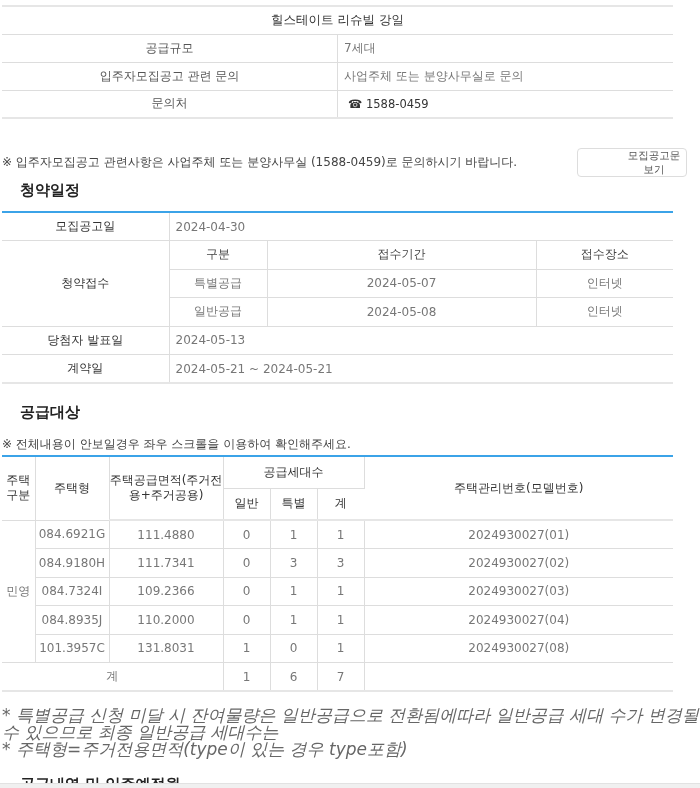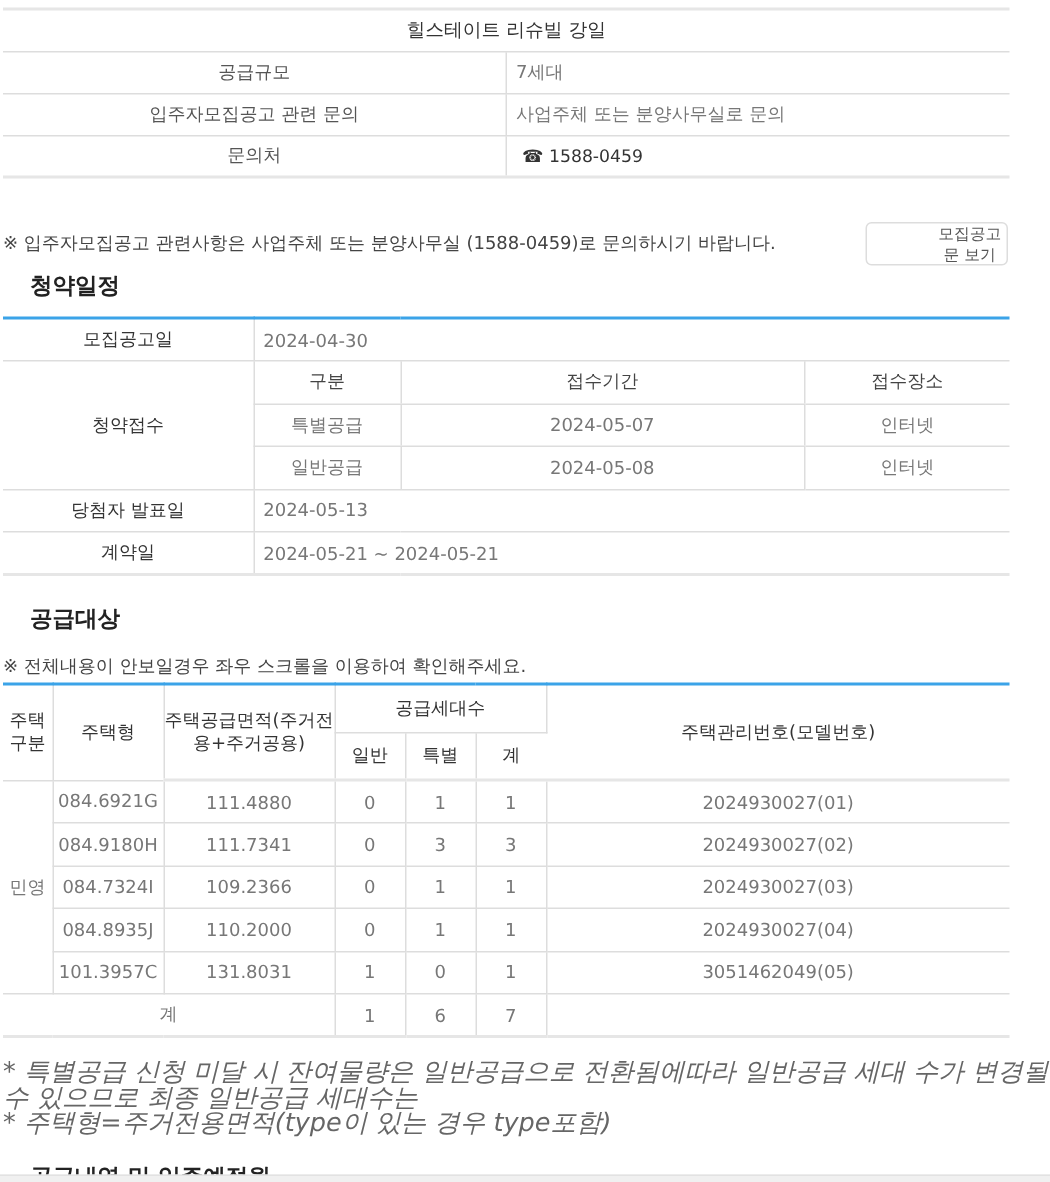--- a/index.html
+++ b/index.html
@@ -11,21 +11,21 @@
   
   #info-table { position: absolute; left: 2px; top: 5px; width: 671px; border-top: 2px solid #e6e6e6; }
   #info-table td { height: 28px; border-bottom: 1px solid #ddd; font-size: 12px; }
   #info-table .title-cell { text-align: center; color: #333; font-size: 12.5px; }
   #info-table .label { width: 167px; text-align: center; color: #555; border-right: 1px solid #ddd; }
   #info-table .val { padding-left: 6px; color: #777; }
   #info-table .phone { color: #333; font-weight: normal; font-size: 11.5px; padding-left: 10px; }
   #info-table tr:last-child td { border-bottom: 2px solid #e6e6e6; }
 
   .notice1 { position: absolute; left: 2px; top: 154px; font-size: 12px; color: #444; }
-  .btn-view { position: absolute; left: 577px; top: 148px; width: 95px; height: 29px; border: 1px solid #ddd; border-radius: 4px; background: #fff; color: #555; font-size: 10.5px; font-family: "DejaVu Sans", sans-serif; display: flex; align-items: center; justify-content: center; cursor: pointer; padding-left: 44px; }
+  .btn-view { position: absolute; left: 577px; top: 148px; width: 110px; height: 29px; border: 1px solid #ddd; border-radius: 4px; background: #fff; color: #555; font-size: 10.5px; font-family: "DejaVu Sans", sans-serif; display: flex; align-items: center; justify-content: center; cursor: pointer; padding-left: 44px; }
 
   .section-title { position: absolute; left: 20px; font-size: 15px; font-weight: bold; color: #222; }
 
   
   #sched-table { position: absolute; left: 2px; top: 211px; width: 671px; border-top: 2px solid #3ba3e8; }
   #sched-table td { height: 28.5px; border-bottom: 1px solid #ddd; font-size: 12px; color: #777; }
   #sched-table .label { width: 167px; text-align: center; color: #333; border-right: 1px solid #ddd; }
   #sched-table .val { padding-left: 6px; }
   #sched-table .c { text-align: center; }
   #sched-table .bl { border-left: 1px solid #ddd; }
@@ -174,21 +174,21 @@
     <td>1</td>
     <td>1</td>
     <td>2024930027(04)</td>
   </tr>
   <tr>
     <td>101.3957C</td>
     <td>131.8031</td>
     <td>1</td>
     <td>0</td>
     <td>1</td>
-    <td>3051462049(05)</td>
+    <td>2024930027(08)</td>
   </tr>
   <tr class="total">
     <td colspan="3">계</td>
     <td>1</td>
     <td>6</td>
     <td>7</td>
     <td></td>
   </tr>
 </tbody>
   </table>

